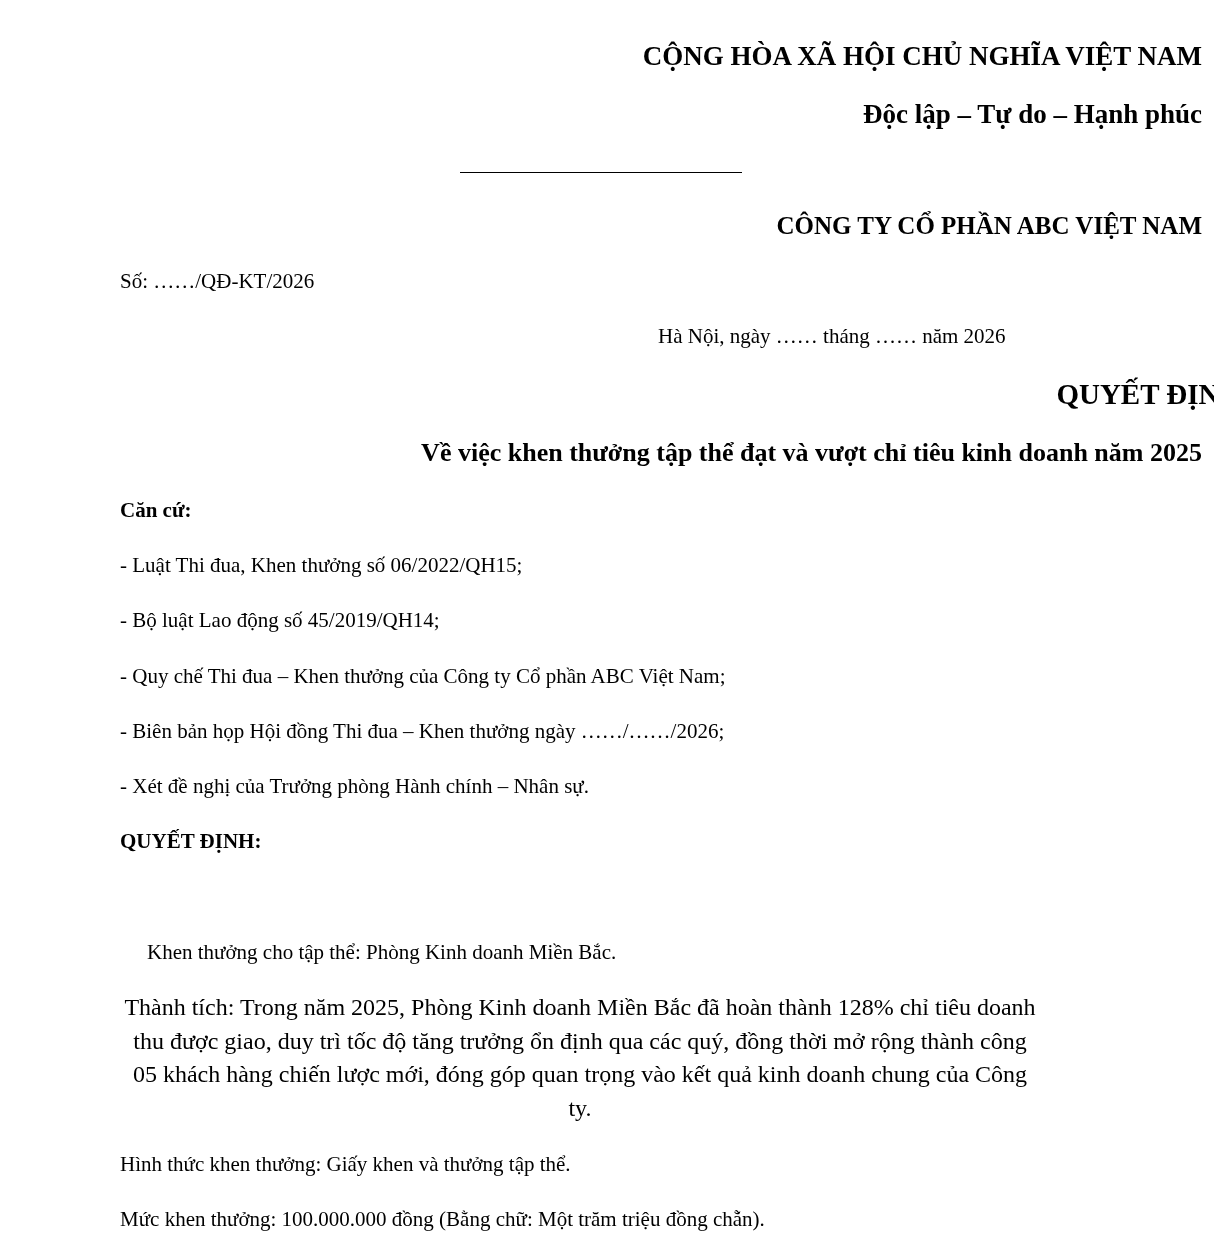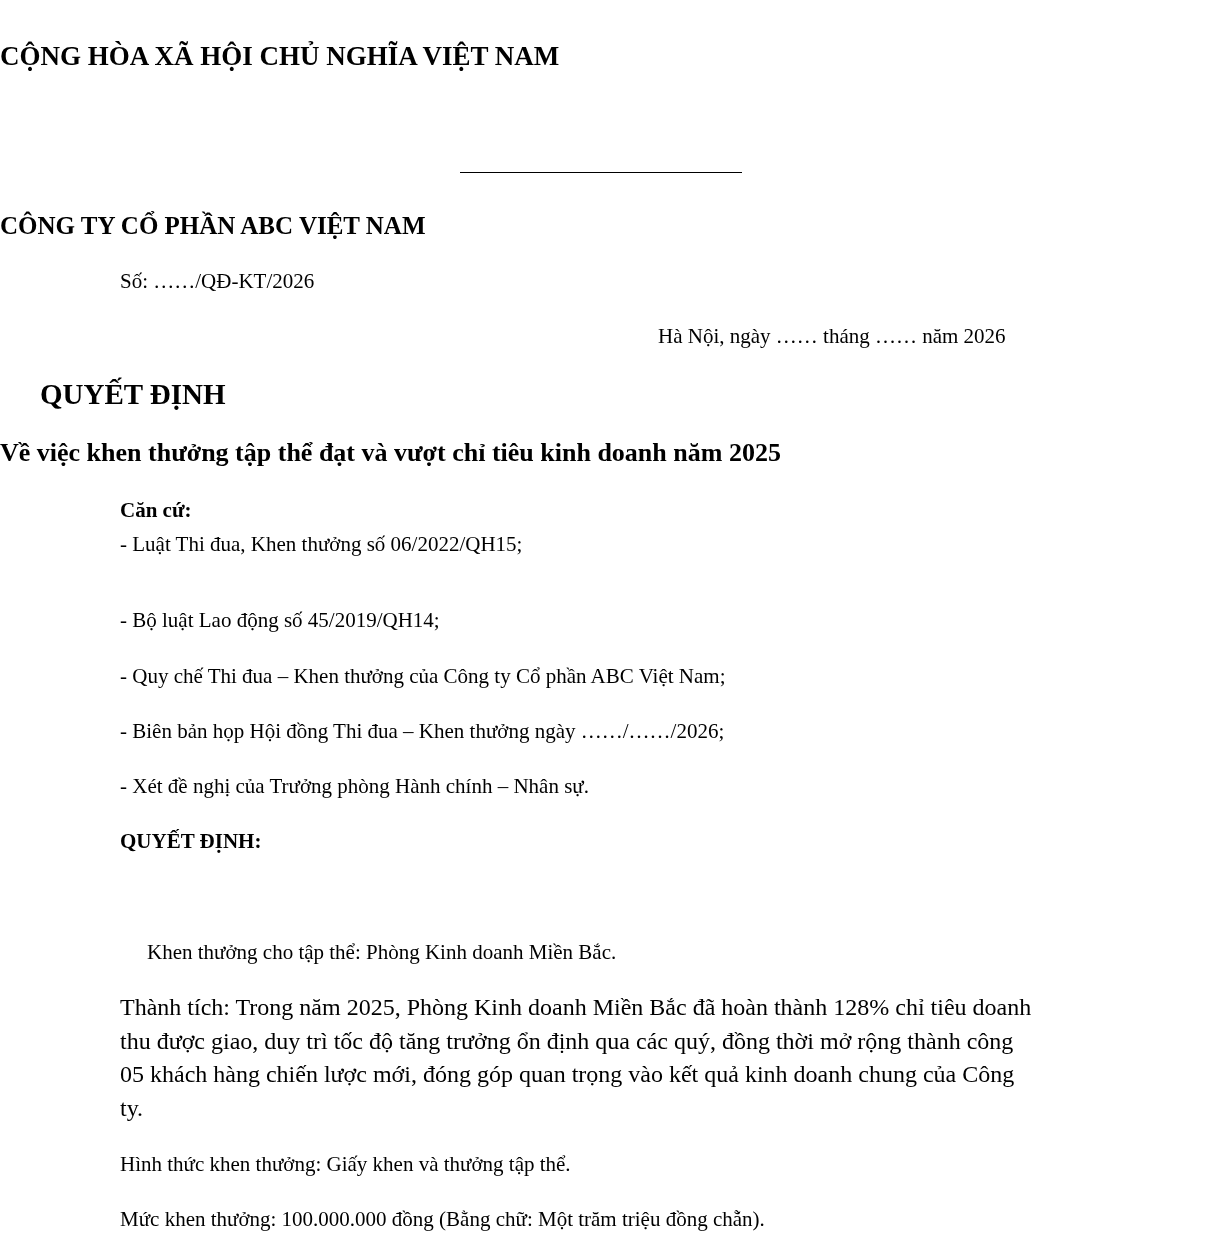--- a/index.html
+++ b/index.html
@@ -23,21 +23,21 @@
     }
     .line {
       position: absolute;
       white-space: nowrap;
       font-size: 21px;
       line-height: 28px;
     }
     .center {
       left: 0;
       width: 1202px;
-      text-align: left;
+      text-align: right;
     }
     .bold { font-weight: bold; }
     .h1 { font-size: 27px; line-height: 32px; }
     .h-title { font-size: 29px; line-height: 34px; }
     .left { left: 120px; }
     .right-date { left: 658px; }
     .separator {
       position: absolute;
       left: 460px;
       top: 172px;
@@ -54,45 +54,46 @@
       white-space: normal;
     }
   </style>
 </head>
 <body>
 
 <div class="page">
 
   <div class="line center bold h1" style="top:40px;">CỘNG HÒA XÃ HỘI CHỦ NGHĨA VIỆT NAM</div>
 
+  <div class="line center bold h1" style="top:98px;">Độc lập – Tự do – Hạnh phúc</div>
 
   <div class="separator"></div>
 
   <div class="line center bold" style="top:212px; font-size:25px;">CÔNG TY CỔ PHẦN ABC VIỆT NAM</div>
 
   <div class="line left" style="top:267px;">Số: ……/QĐ-KT/2026</div>
 
   <div class="line right-date" style="top:322px;">Hà Nội, ngày …… tháng …… năm 2026</div>
 
   <div class="line center bold h-title" style="top:377px;padding-left:40px;">QUYẾT ĐỊNH</div>
 
   <div class="line center bold" style="top:439px; font-size:26px;">Về việc khen thưởng tập thể đạt và vượt chỉ tiêu kinh doanh năm 2025</div>
 
   <div class="line left bold" style="top:496px;">Căn cứ:</div>
 
-  <div class="line left" style="top:530px;">- Luật Thi đua, Khen thưởng số 06/2022/QH15;</div>
+  <div class="line left" style="top:551px;">- Luật Thi đua, Khen thưởng số 06/2022/QH15;</div>
   <div class="line left" style="top:606px;">- Bộ luật Lao động số 45/2019/QH14;</div>
   <div class="line left" style="top:662px;">- Quy chế Thi đua – Khen thưởng của Công ty Cổ phần ABC Việt Nam;</div>
   <div class="line left" style="top:717px;">- Biên bản họp Hội đồng Thi đua – Khen thưởng ngày ……/……/2026;</div>
   <div class="line left" style="top:772px;">- Xét đề nghị của Trưởng phòng Hành chính – Nhân sự.</div>
 
   <div class="line left bold" style="top:827px;">QUYẾT ĐỊNH:</div>
 
 
   <div class="line left" style="top:938px;margin-left:27px;">Khen thưởng cho tập thể: Phòng Kinh doanh Miền Bắc.</div>
 
-  <div class="para" style="top:991px;">Thành tích: Trong năm 2025, Phòng Kinh doanh Miền Bắc đã hoàn thành 128% chỉ tiêu doanh thu được giao, duy trì tốc độ tăng trưởng ổn định qua các quý, đồng thời mở rộng thành công 05 khách hàng chiến lược mới, đóng góp quan trọng vào kết quả kinh doanh chung của Công ty.</div>
+  <div class="para" style="top:991px;text-align:center;">Thành tích: Trong năm 2025, Phòng Kinh doanh Miền Bắc đã hoàn thành 128% chỉ tiêu doanh thu được giao, duy trì tốc độ tăng trưởng ổn định qua các quý, đồng thời mở rộng thành công 05 khách hàng chiến lược mới, đóng góp quan trọng vào kết quả kinh doanh chung của Công ty.</div>
 
   <div class="line left" style="top:1150px;">Hình thức khen thưởng: Giấy khen và thưởng tập thể.</div>
 
   <div class="line left" style="top:1205px;">Mức khen thưởng: 100.000.000 đồng (Bằng chữ: Một trăm triệu đồng chẵn).</div>
 
 </div>
 
 </body></html>

